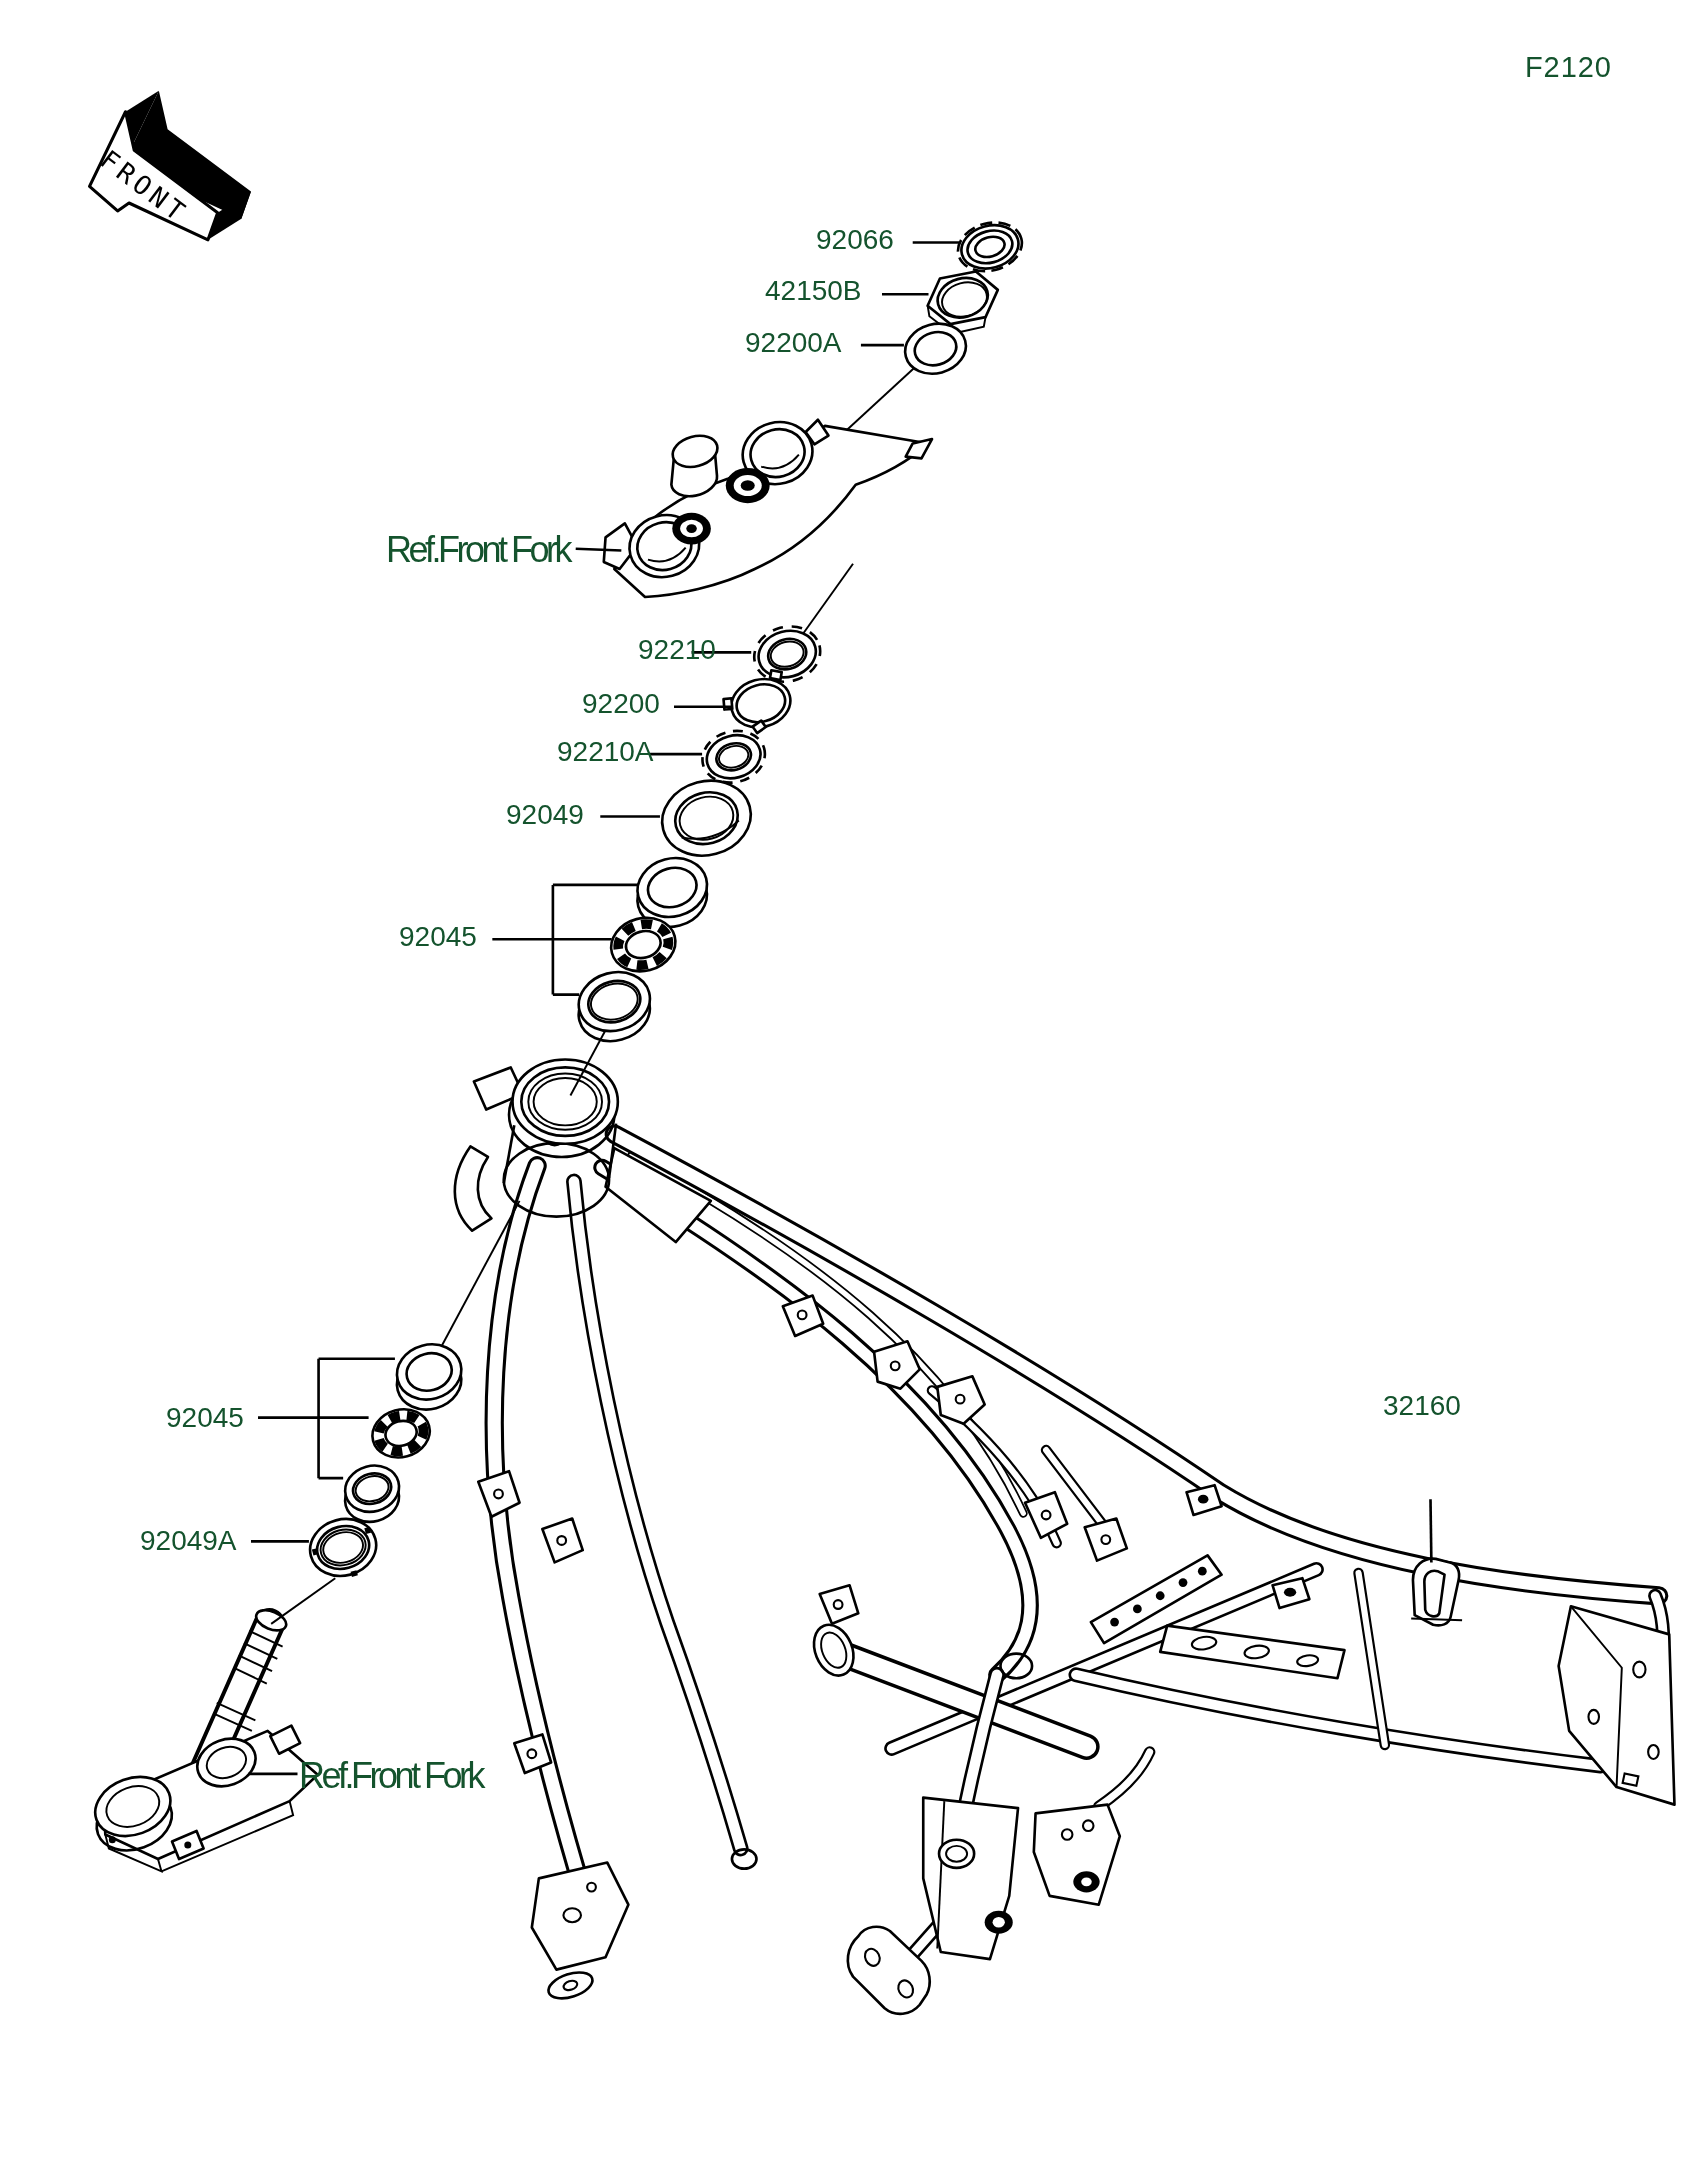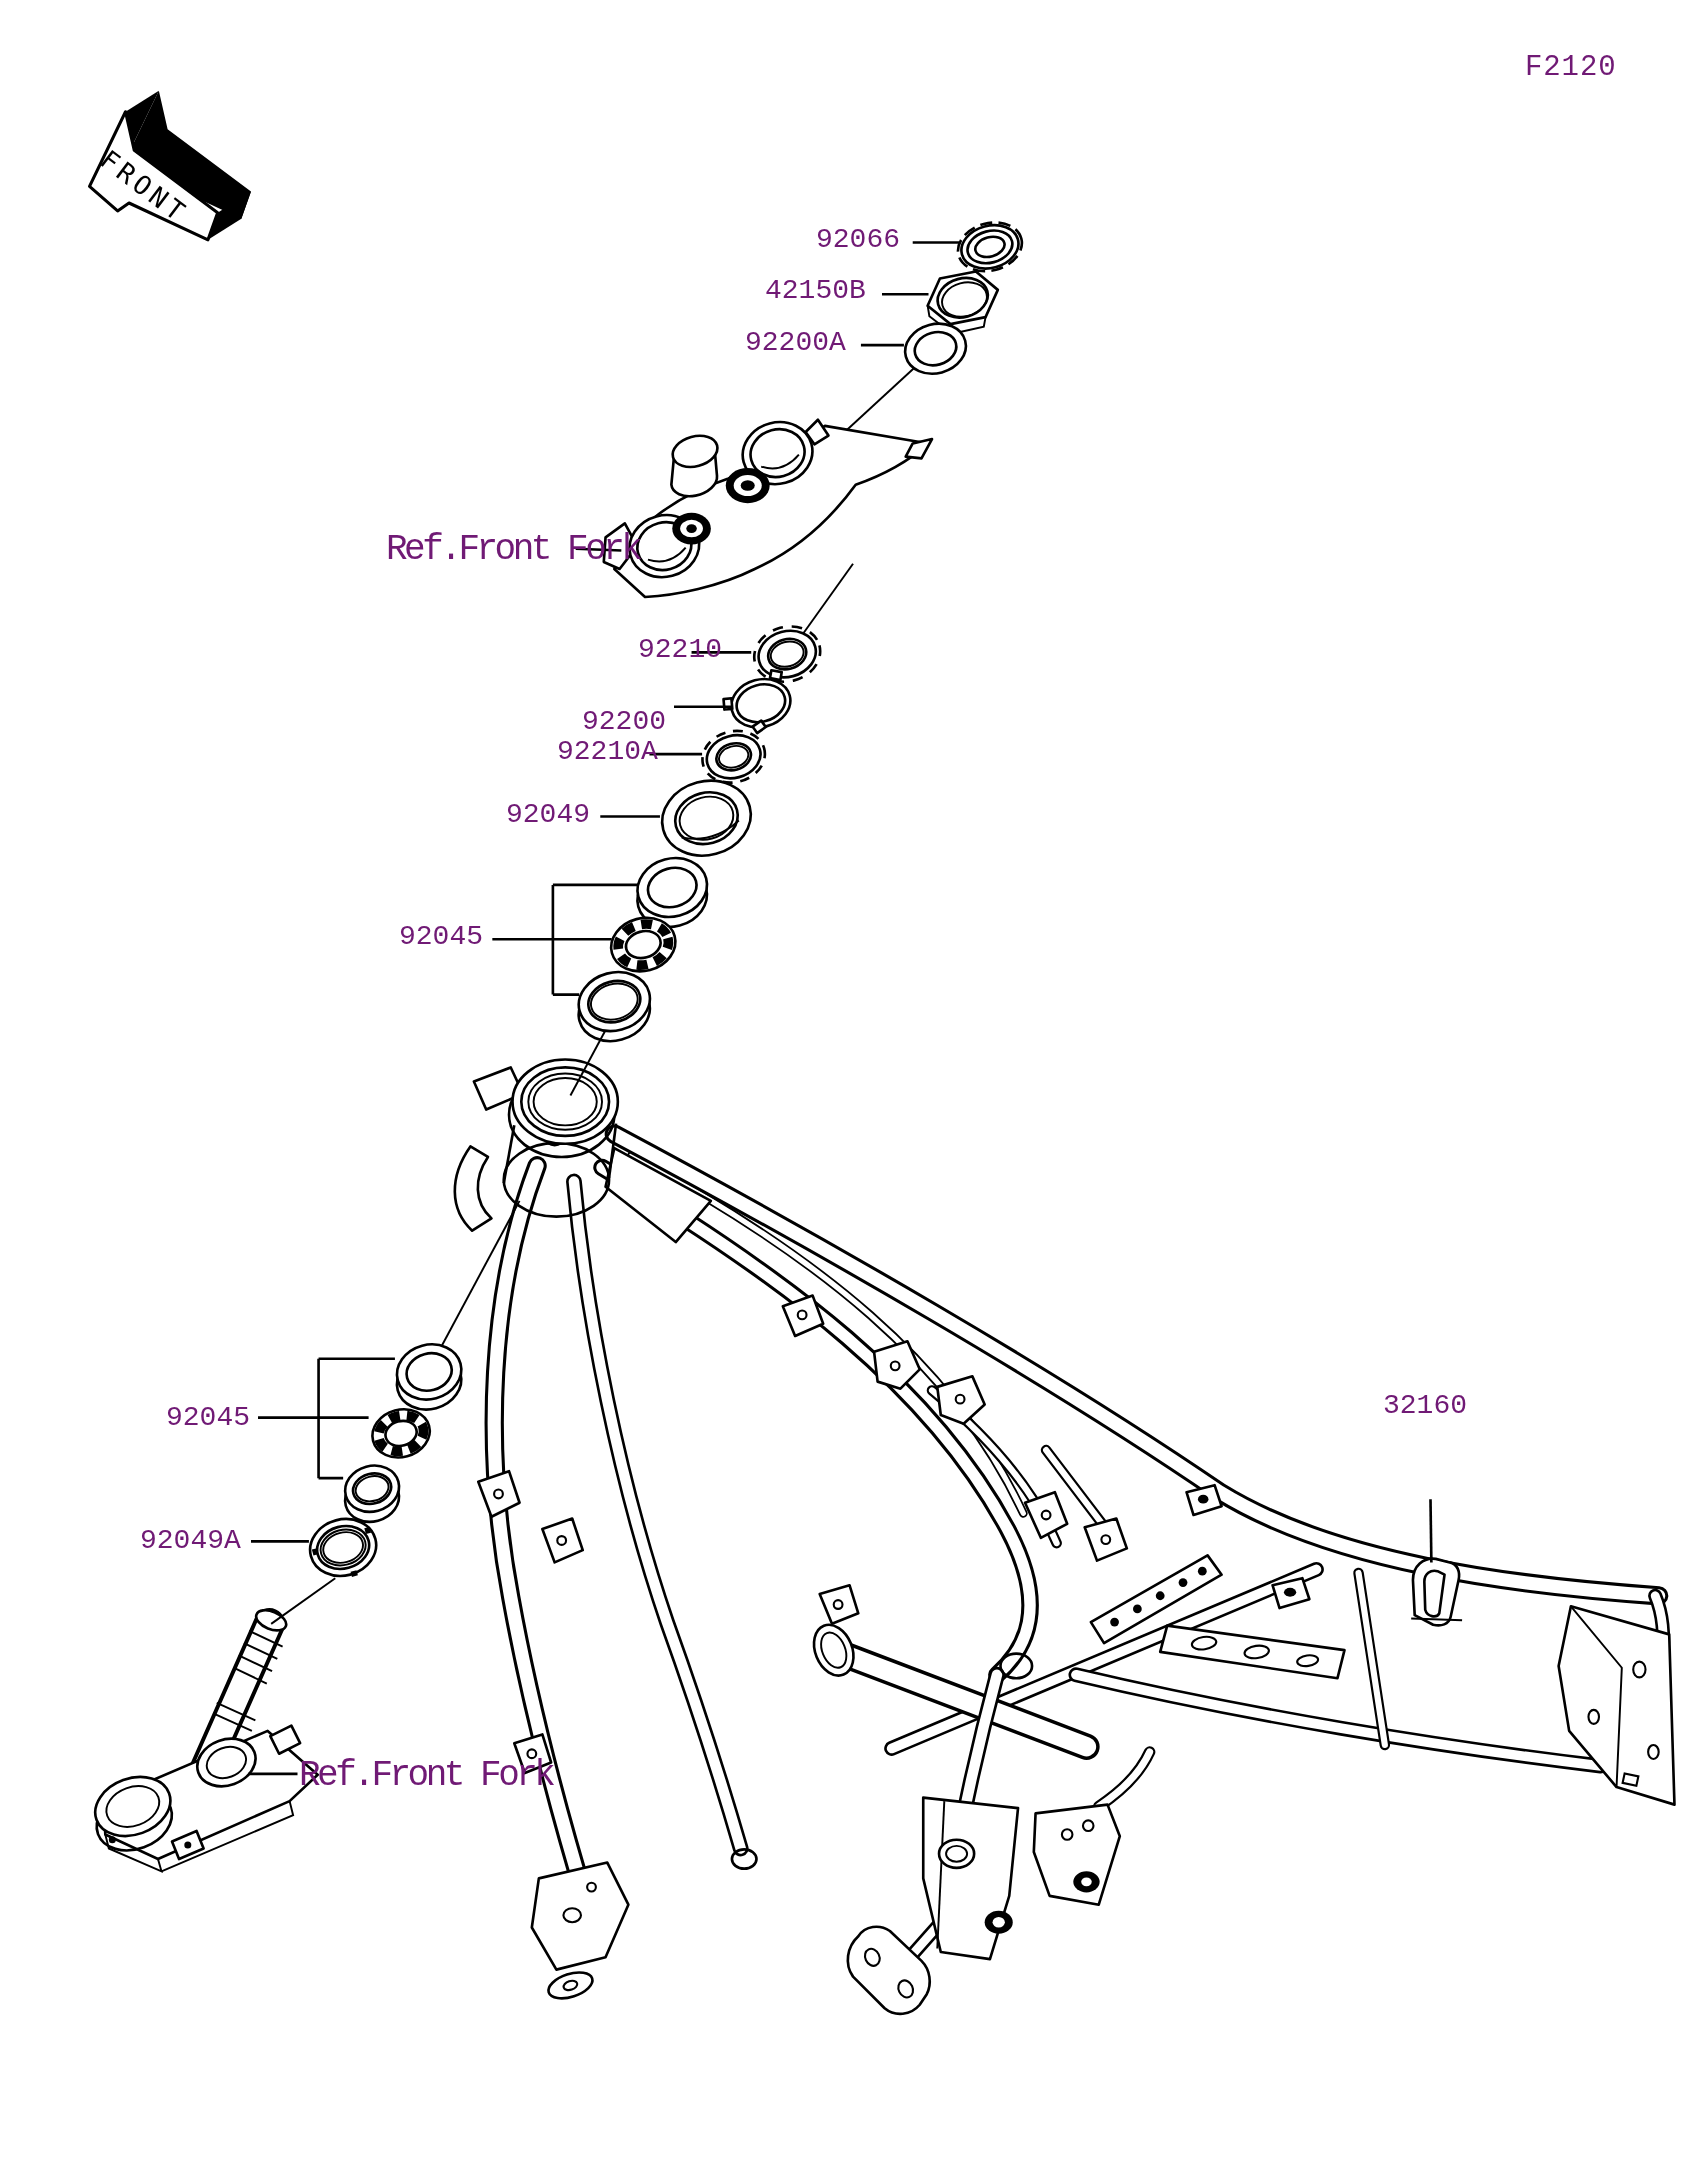--- a/index.html
+++ b/index.html
@@ -1,20 +1,20 @@
 <!DOCTYPE html>
 <html style="font-size:14px"><head>
 <meta charset="utf-8">
 <style>
   html,body{margin:0;padding:0;background:#ffffff;}
   .stage{position:relative;width:1685px;height:2177px;background:#fff;overflow:hidden;
          font-family:"DejaVu Sans Mono", monospace;}
   .art{position:absolute;left:0;top:0;}
-  .callout{position:absolute;font-size:28px;color:#701a75;white-space:nowrap;line-height:1;
-           font-family:Liberation Mono, monospace;letter-spacing:0px;}
+  .callout{position:absolute;font-size:28px;color:#14532d;white-space:nowrap;line-height:1;
+           font-family:Liberation Sans, sans-serif;letter-spacing:0px;}
   .callout.ref{font-size:36px;letter-spacing:-3.5px;}
   .callout.code{font-size:29px;letter-spacing:0.9px;}
   
   .tO{fill:none;stroke:#000;stroke-linecap:round;stroke-linejoin:round;}
   .tI{fill:none;stroke:#fff;stroke-linecap:round;stroke-linejoin:round;}
   .pl{fill:#fff;stroke:#000;stroke-width:3;stroke-linejoin:round;}
   .ln{stroke:#000;stroke-width:3;fill:none;}
   .ln2{stroke:#000;stroke-width:2.2;fill:none;}
   .rg{fill:none;stroke:#000;stroke-width:3;}
   .rgw{fill:#fff;stroke:#000;stroke-width:3;}
@@ -376,21 +376,21 @@
       <path class="ln" d="M1630,1708 L1631,1780"></path>
     </g>
   </svg>
 
   <div class="callout code" style="left:1525px;top:53px">F2120</div>
   <div class="callout" style="left:816px;top:226px">92066</div>
   <div class="callout" style="left:765px;top:277px">42150B</div>
   <div class="callout" style="left:745px;top:329px">92200A</div>
   <div class="callout ref" style="left:386px;top:532px">Ref.Front Fork</div>
   <div class="callout" style="left:638px;top:636px">92210</div>
-  <div class="callout" style="left:582px;top:708px">92200</div>
+  <div class="callout" style="left:582px;top:690px">92200</div>
   <div class="callout" style="left:557px;top:738px">92210A</div>
   <div class="callout" style="left:506px;top:801px">92049</div>
   <div class="callout" style="left:399px;top:923px">92045</div>
   <div class="callout" style="left:166px;top:1404px">92045</div>
   <div class="callout" style="left:140px;top:1527px">92049A</div>
   <div class="callout ref" style="left:299px;top:1758px">Ref.Front Fork</div>
   <div class="callout" style="left:1383px;top:1392px">32160</div>
 </div>
 
 

